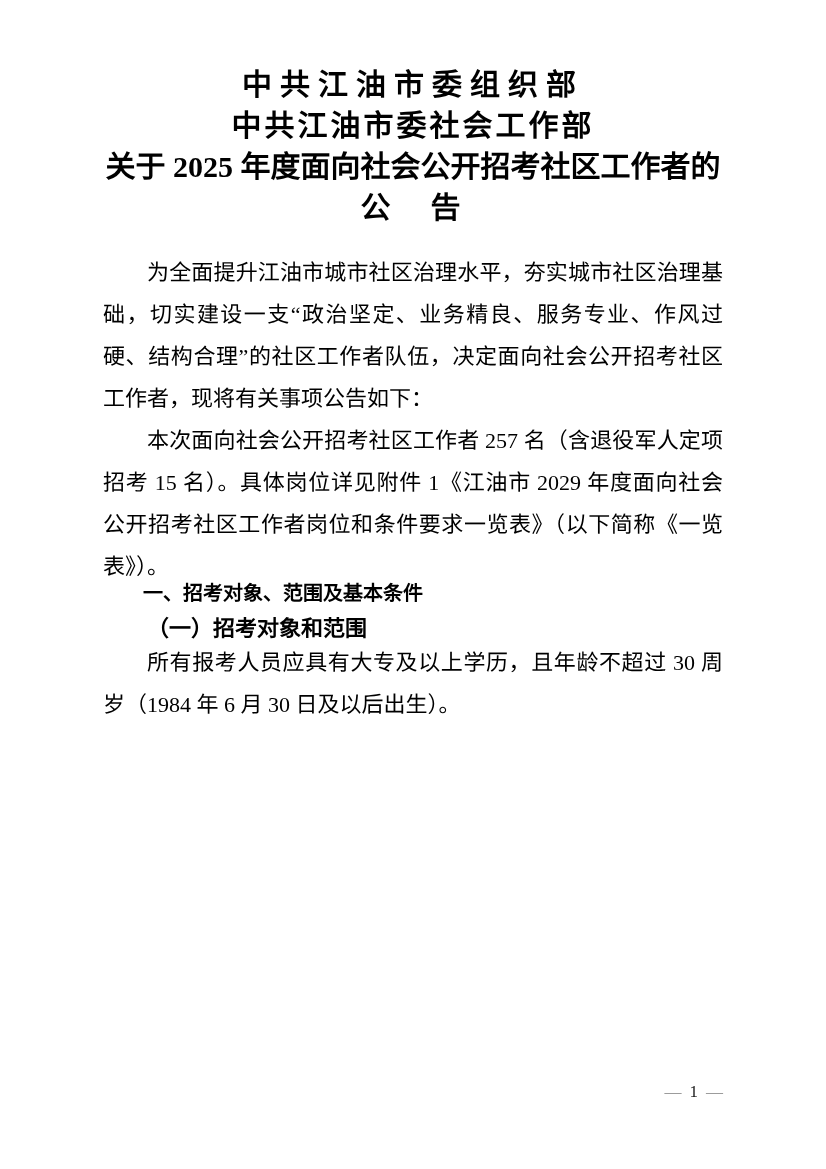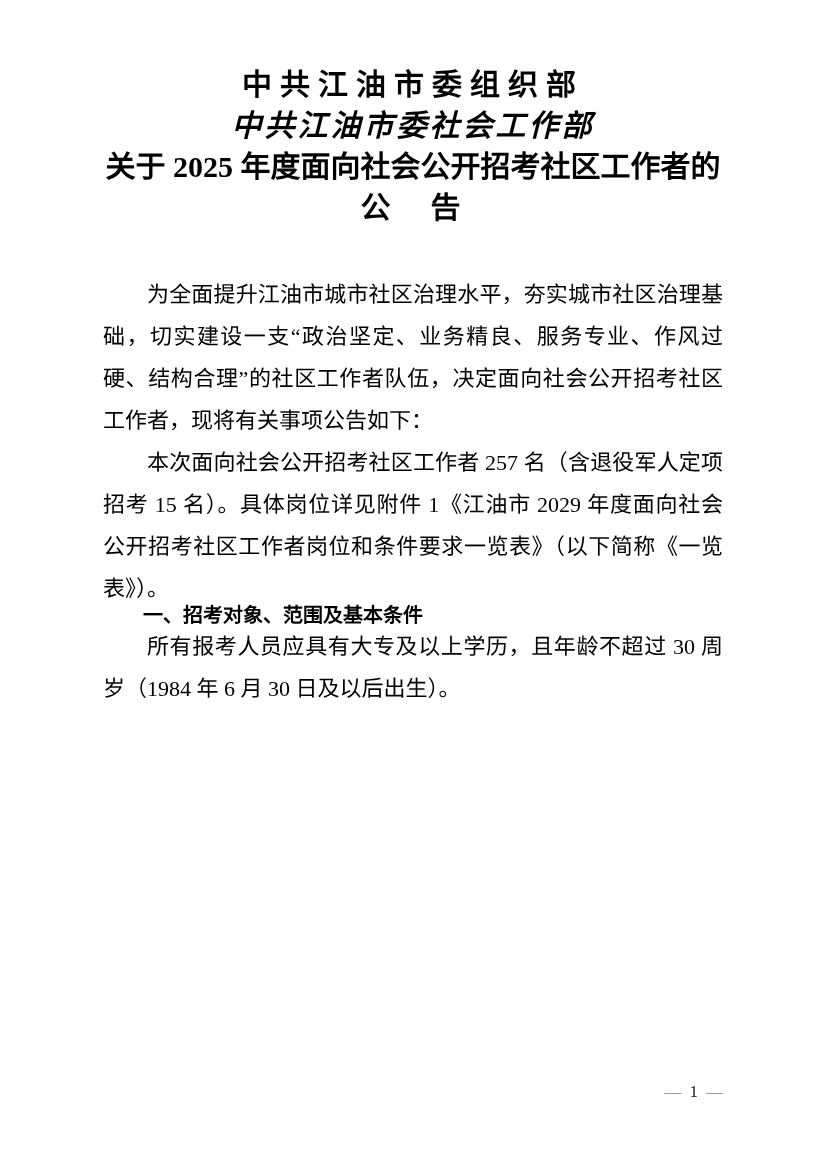--- a/index.html
+++ b/index.html
@@ -23,26 +23,26 @@
   }
   
   .title-block {
     text-align: center;
     font-weight: bold;
     font-size: 30px;
     line-height: 41px;
     color: #000000;
   }
   .title-line-1 { letter-spacing: 8px; }
-  .title-line-2 { letter-spacing: 3px; font-style: italic; }
+  .title-line-2 { letter-spacing: 3px; }
   .title-line-3 { letter-spacing: 0; }
   .title-line-4 { letter-spacing: 5px; }
   
   .doc-body {
-    margin-top: 46px;
+    margin-top: 24px;
     font-size: 22px;
   }
   .para {
     margin: 0;
     line-height: 42px;
     text-indent: 2em;
     text-align: justify;
     text-justify: inter-ideograph;
     font-weight: normal;
   }
@@ -93,20 +93,21 @@
     <div class="title-line-1">中共江油市委组织部</div>
     <div class="title-line-2">中共江油市委社会工作部</div>
     <div class="title-line-3">关于 2025 年度面向社会公开招考社区工作者的</div>
     <div class="title-line-4">公　告</div>
   </header>
 
   <main class="doc-body">
     <p class="para">为全面提升江油市城市社区治理水平，夯实城市社区治理基础，切实建设一支“政治坚定、业务精良、服务专业、作风过硬、结构合理”的社区工作者队伍，决定面向社会公开招考社区工作者，现将有关事项公告如下：</p>
     <p class="para">本次面向社会公开招考社区工作者 257 名（含退役军人定项招考 15 名）。具体岗位详见附件 1《江油市 2029 年度面向社会公开招考社区工作者岗位和条件要求一览表》（以下简称《一览表》）。</p>
     <h2 class="h-section">一、招考对象、范围及基本条件</h2>
+    <h3 class="h-sub">（一）招考对象和范围</h3>
     <p class="para para-age">所有报考人员应具有大专及以上学历，且年龄不超过 30 周岁（1984 年 6 月 30 日及以后出生）。</p>
   </main>
 
   <footer class="page-footer">
     <span class="footer-dash">—</span><span class="footer-num">1</span><span class="footer-dash">—</span>
   </footer>
 
 </div>
 
 </body></html>

